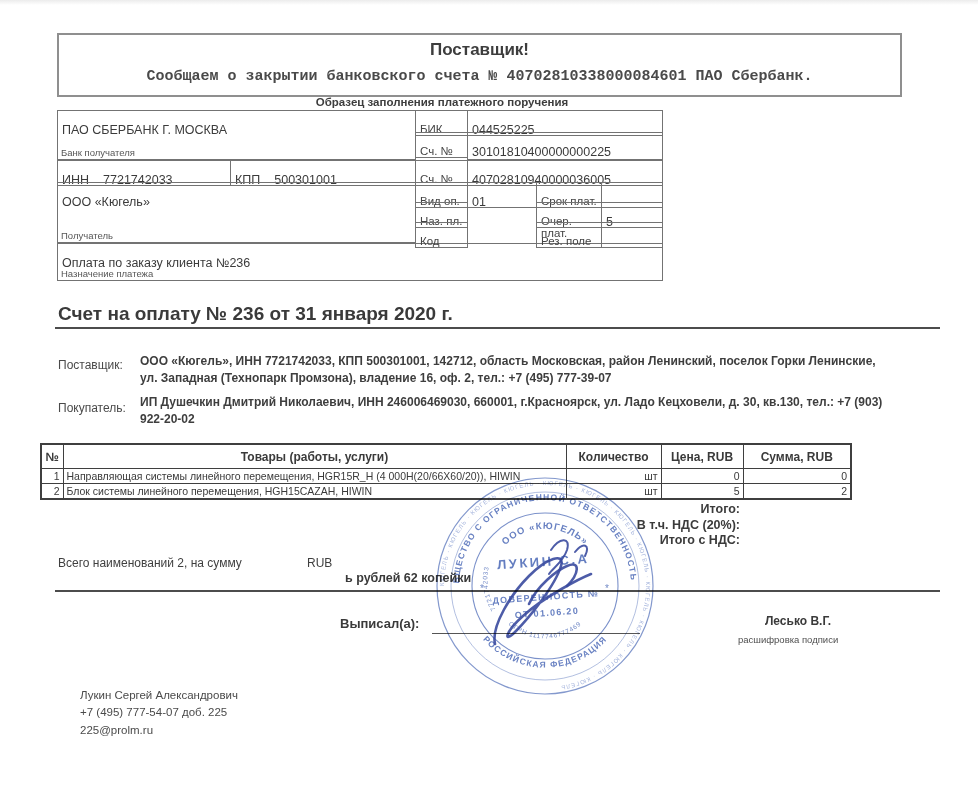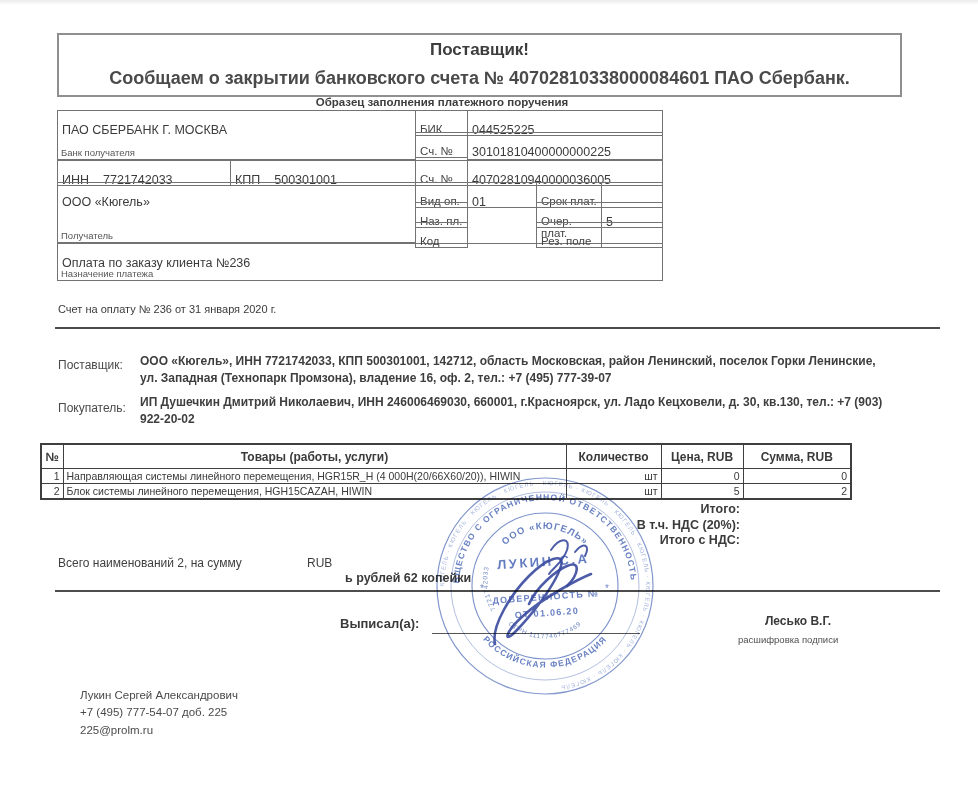--- a/index.html
+++ b/index.html
@@ -5,21 +5,21 @@
   html,body{margin:0;padding:0;background:#ffffff;}
   .page{position:relative;width:978px;height:812px;background:#ffffff;overflow:hidden;
         font-family:"Liberation Sans", sans-serif;color:#3b3b3b;}
   .scan-top{position:absolute;left:0;top:0;width:978px;height:5px;
         background:linear-gradient(#dcdcdc,rgba(255,255,255,0));opacity:.55;}
 
   
   .notice-box{position:absolute;left:57px;top:33px;width:845px;height:64px;
         border:2px solid #8f8f8f;box-sizing:border-box;text-align:center;}
   .notice-title{margin-top:5px;font-size:17px;font-weight:700;color:#3d3d3d;}
-  .notice-msg{margin-top:8px;font-size:18px;font-weight:700;color:#4a4a4a;}
+  .notice-msg{margin-top:8px;font-size:15px;font-weight:700;color:#4a4a4a;font-family:Liberation Mono, monospace;}
   .form-caption{position:absolute;left:57px;top:96px;width:770px;text-align:center;
         font-size:11.5px;font-weight:700;color:#3d3d3d;}
 
   
   .pf{position:absolute;border:1px solid #737373;box-sizing:border-box;
         font-size:12.5px;color:#3b3b3b;padding:12px 4px;background:transparent;}
   .pf .cl{position:absolute;left:3px;bottom:1px;font-size:9.5px;color:#565656;}
   .c-bank{left:57px;top:110px;width:359px;height:50px;}
   .c-inn{left:57px;top:160px;width:174px;height:22px;}
   .c-kpp{left:230px;top:160px;width:186px;height:22px;}
@@ -39,21 +39,21 @@
   .c-op-l{left:536px;top:202px;width:66px;height:20px;}
   .c-op-v{left:601px;top:202px;width:62px;height:20px;}
   .c-kod-l{left:415px;top:222px;width:53px;height:21px;}
   .c-rp-l{left:536px;top:222px;width:66px;height:16px;}
   .c-rp-v{left:601px;top:222px;width:62px;height:21px;}
   .pf-lab{font-size:11.5px;color:#444;}
   .inn-val{margin-left:14px;}
   .purpose-text{font-size:12.5px;}
 
   
-  .inv-title{position:absolute;left:58px;top:303px;font-size:11px;font-weight:400;color:#3a3a3a;}
+  .inv-title{position:absolute;left:58px;top:303px;font-size:19px;font-weight:700;color:#3a3a3a;}
   .rule-title{position:absolute;left:55px;top:327px;width:885px;border-top:2.5px solid #4c4c4c;}
 
   .party-label{position:absolute;font-size:12px;color:#4a4a4a;}
   .party-text{position:absolute;left:140px;width:750px;font-size:12px;font-weight:700;
         color:#3e3e3e;line-height:16.5px;}
   .lab-supplier{left:58px;top:358px;}
   .txt-supplier{top:353px;}
   .lab-buyer{left:58px;top:401px;}
   .txt-buyer{top:394px;}
 

